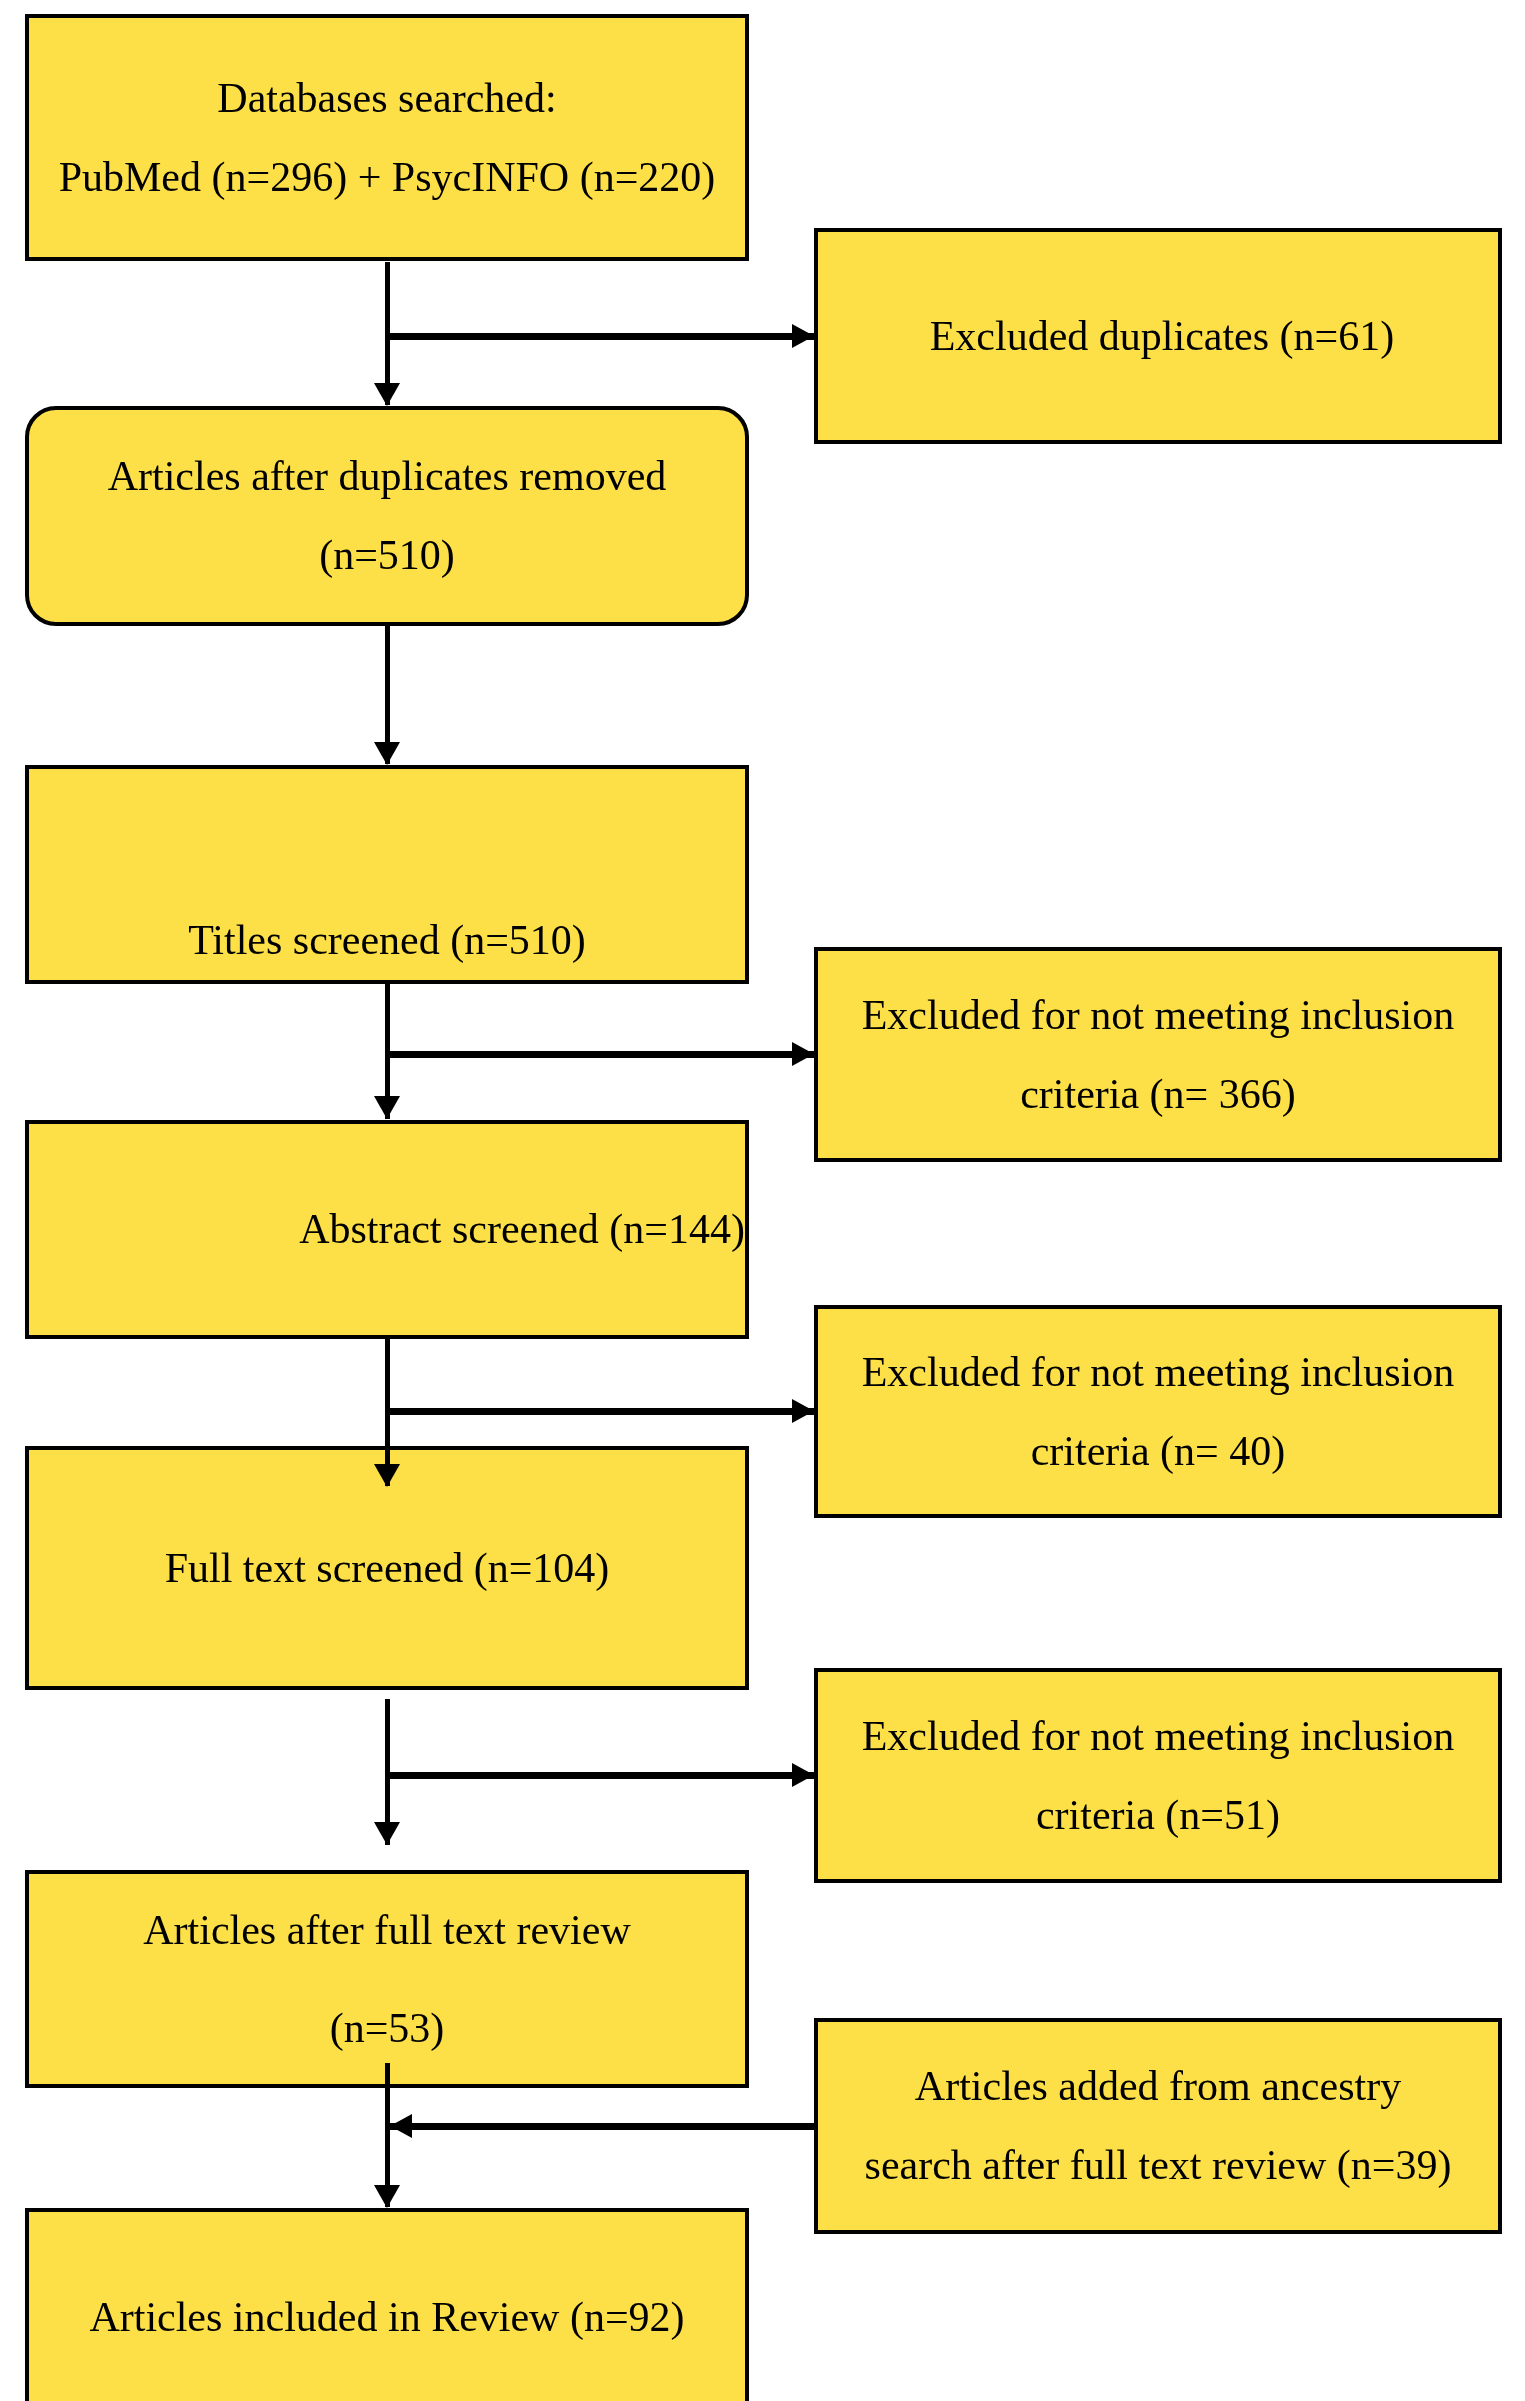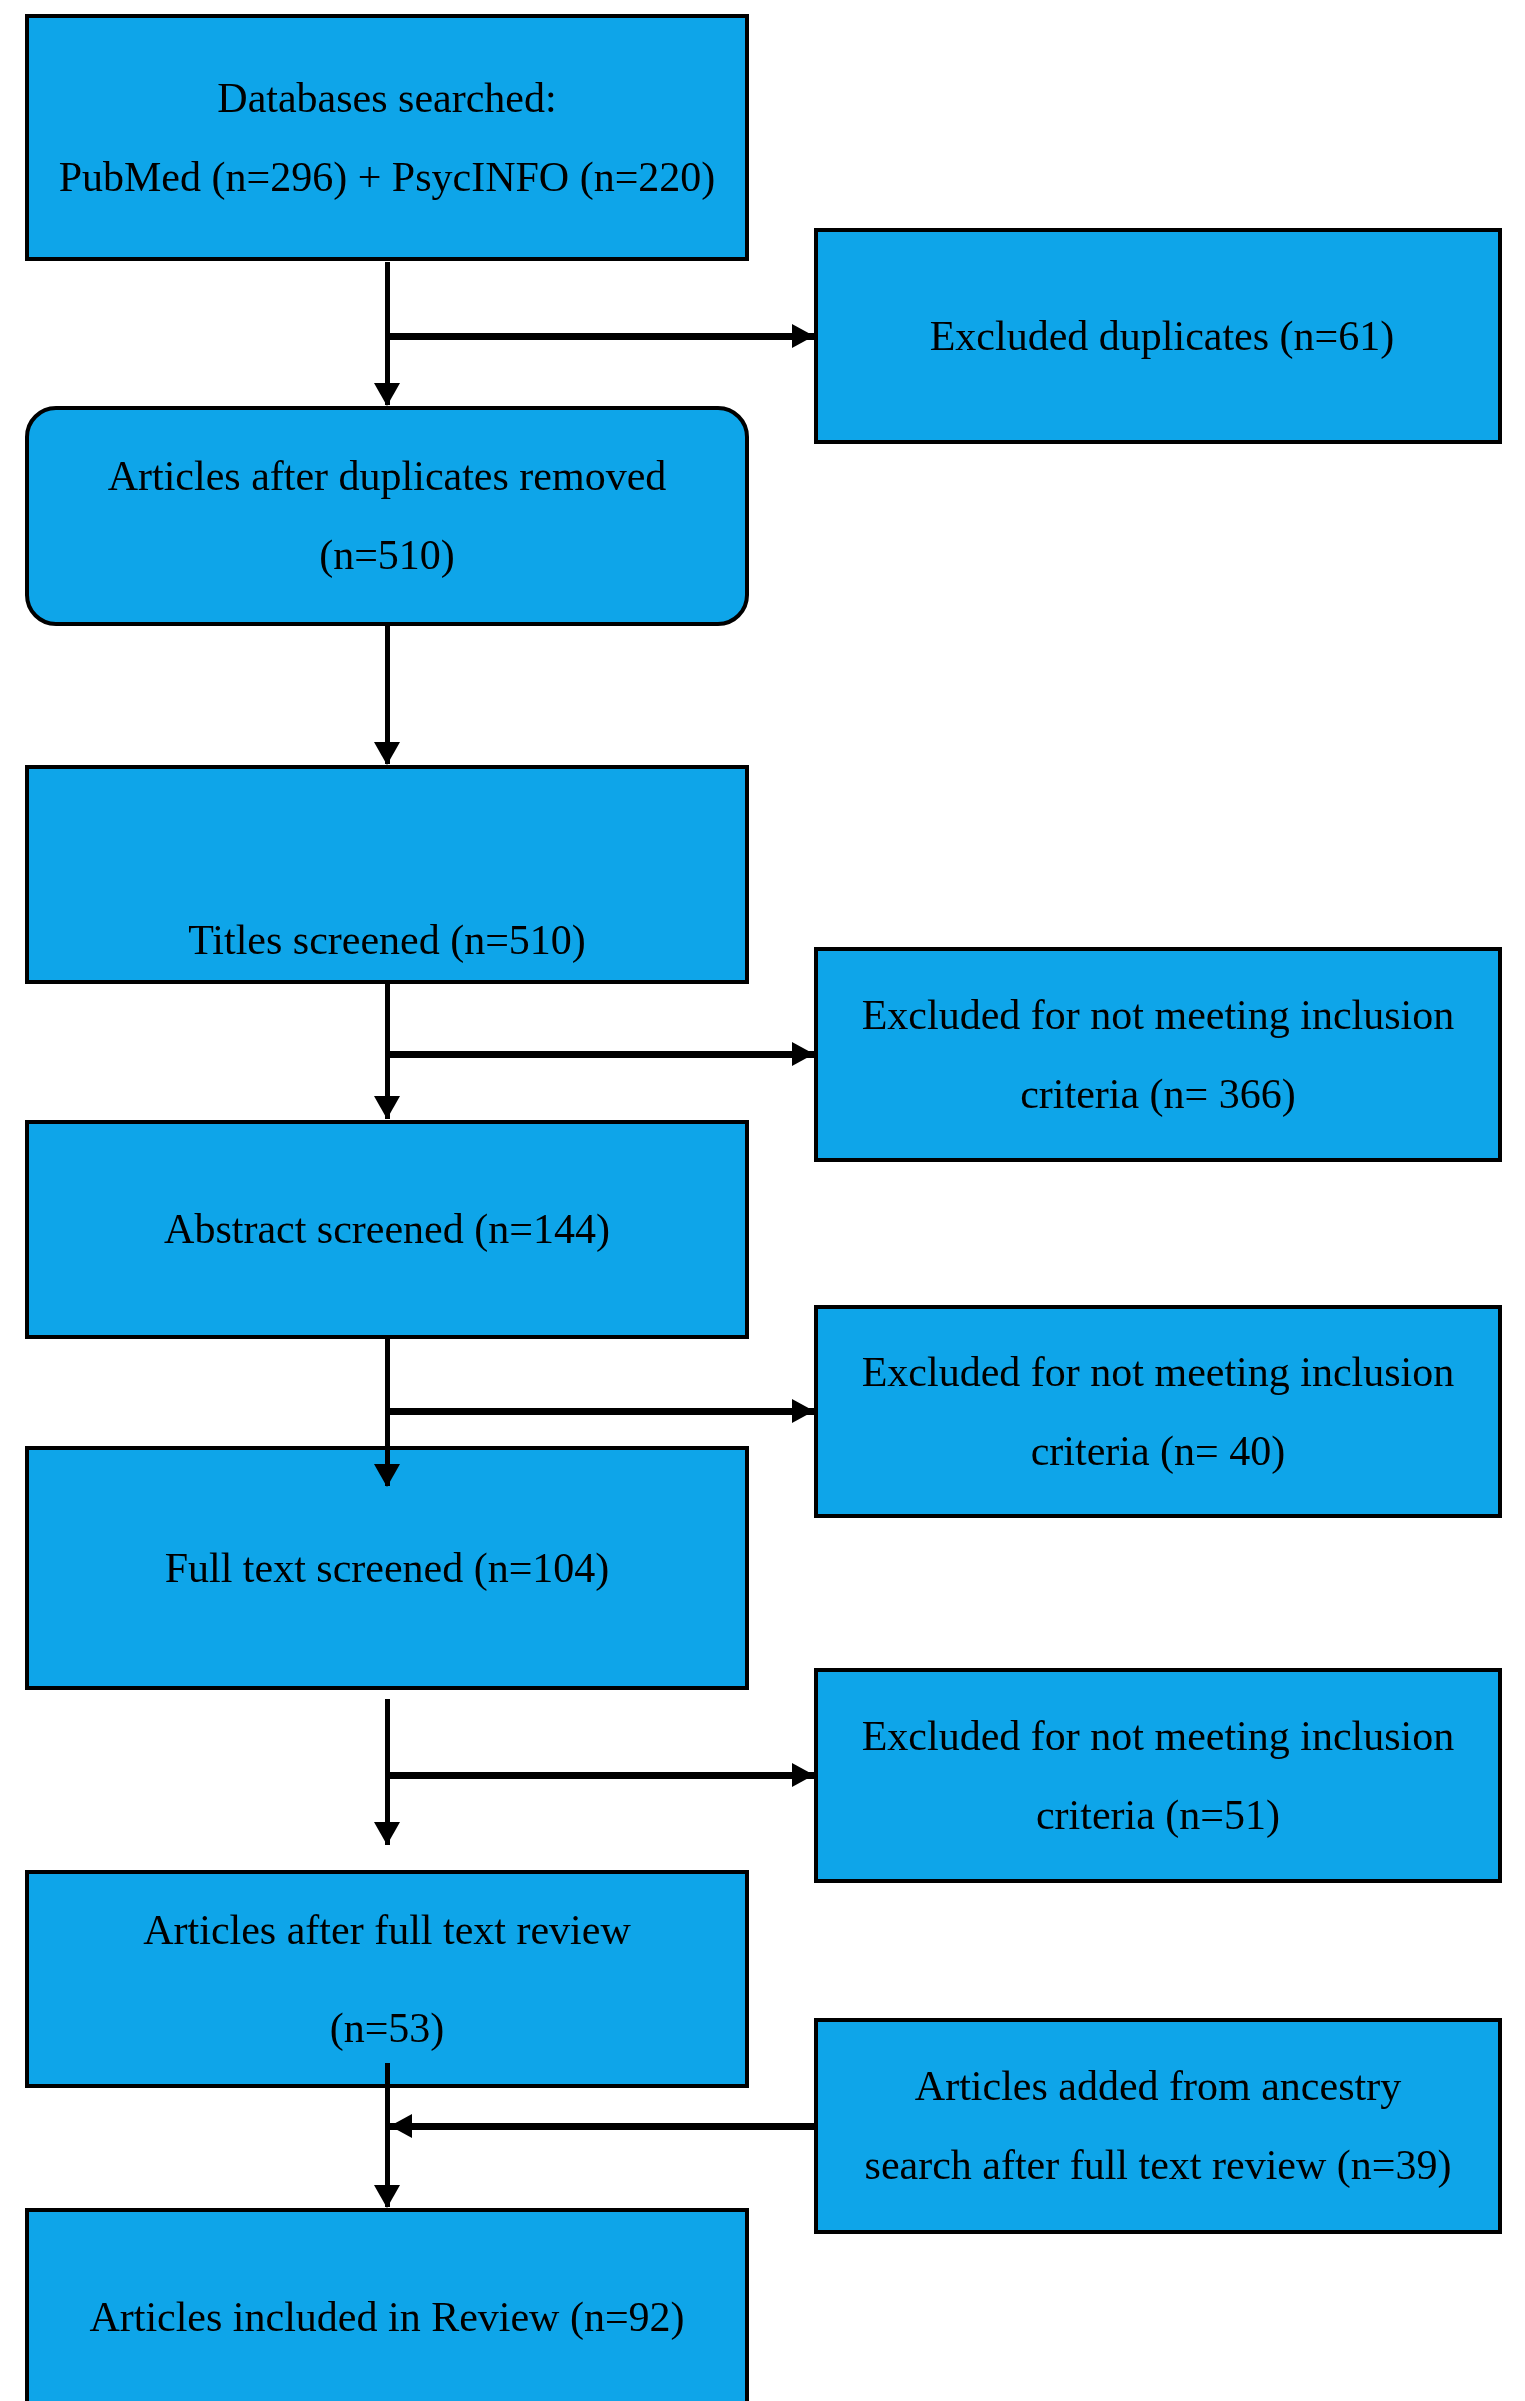--- a/index.html
+++ b/index.html
@@ -8,21 +8,21 @@
     width:1526px;
     height:2448px;
     background:#ffffff;
     font-family:"Liberation Serif","DejaVu Serif",serif;
     color:#000000;
   }
   .box{
     position:absolute;
     box-sizing:border-box;
     border:4.8px solid #000000;
-    background:#0ea5e9;
+    background:#fde047;
     display:flex;
     flex-direction:column;
     justify-content:center;
     align-items:center;
     text-align:center;
     font-size:42px;
     line-height:79px;
   }
   .box .line{display:block;white-space:nowrap;}
   .gap-lg{line-height:98px;}
@@ -43,21 +43,21 @@
   .arrow-left{
     position:absolute;width:0;height:0;
     border-top:12.5px solid transparent;
     border-bottom:12.5px solid transparent;
     border-right:22px solid #000000;
   }
   
   .b1{left:25px;top:14.4px;width:724px;height:247px;}
   .b3{left:25px;top:406px;width:724px;height:220px;border-radius:31px;}
   .b4{left:25px;top:765px;width:724px;height:219px;justify-content:flex-end;}
-  .b6{left:25px;top:1120px;width:724px;height:219px;}
+  .b6{left:25px;top:1120px;width:724px;height:219px;align-items:flex-end;}
   .b8{left:25px;top:1446px;width:724px;height:244px;}
   .b10{left:25px;top:1845px;width:724px;height:218px;margin-top:25px;}
   .b12{left:25px;top:2208px;width:724px;height:219px;}
   
   .b2{left:814px;top:228px;width:688px;height:216px;padding-left:8px;}
   .b5{left:814px;top:947px;width:688px;height:215px;}
   .b7{left:814px;top:1305px;width:688px;height:213px;}
   .b9{left:814px;top:1668px;width:688px;height:215px;}
   .b11{left:814px;top:2018px;width:688px;height:216px;text-align:center;}
   

